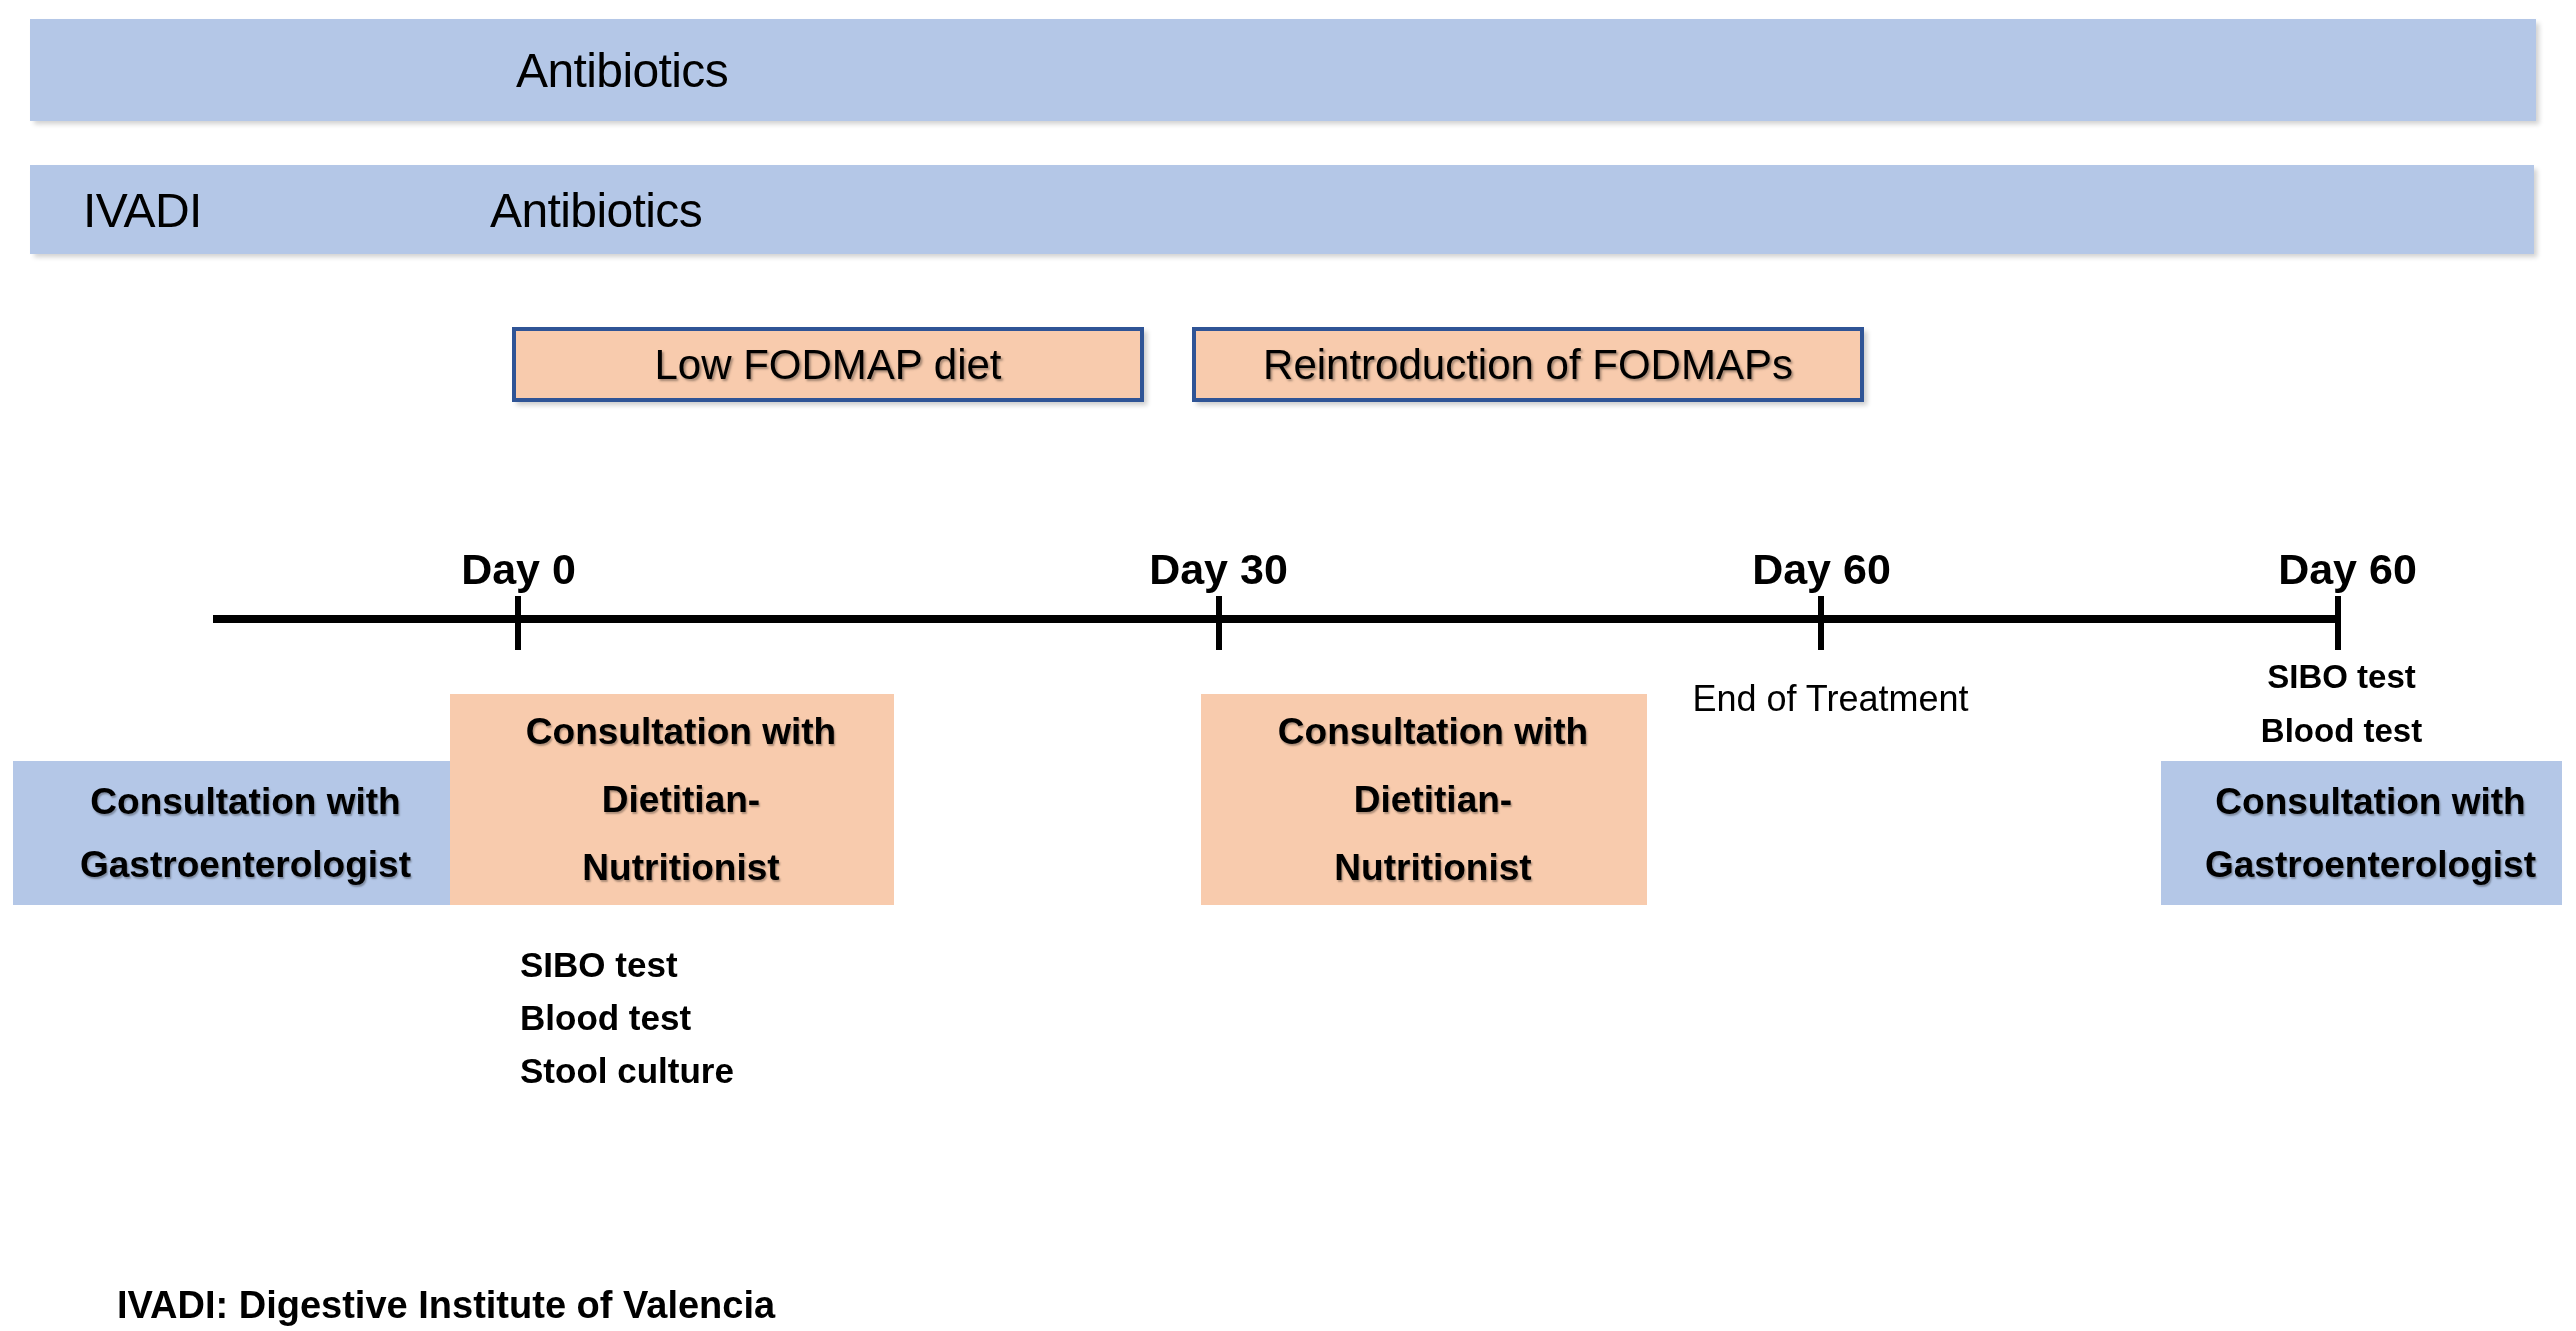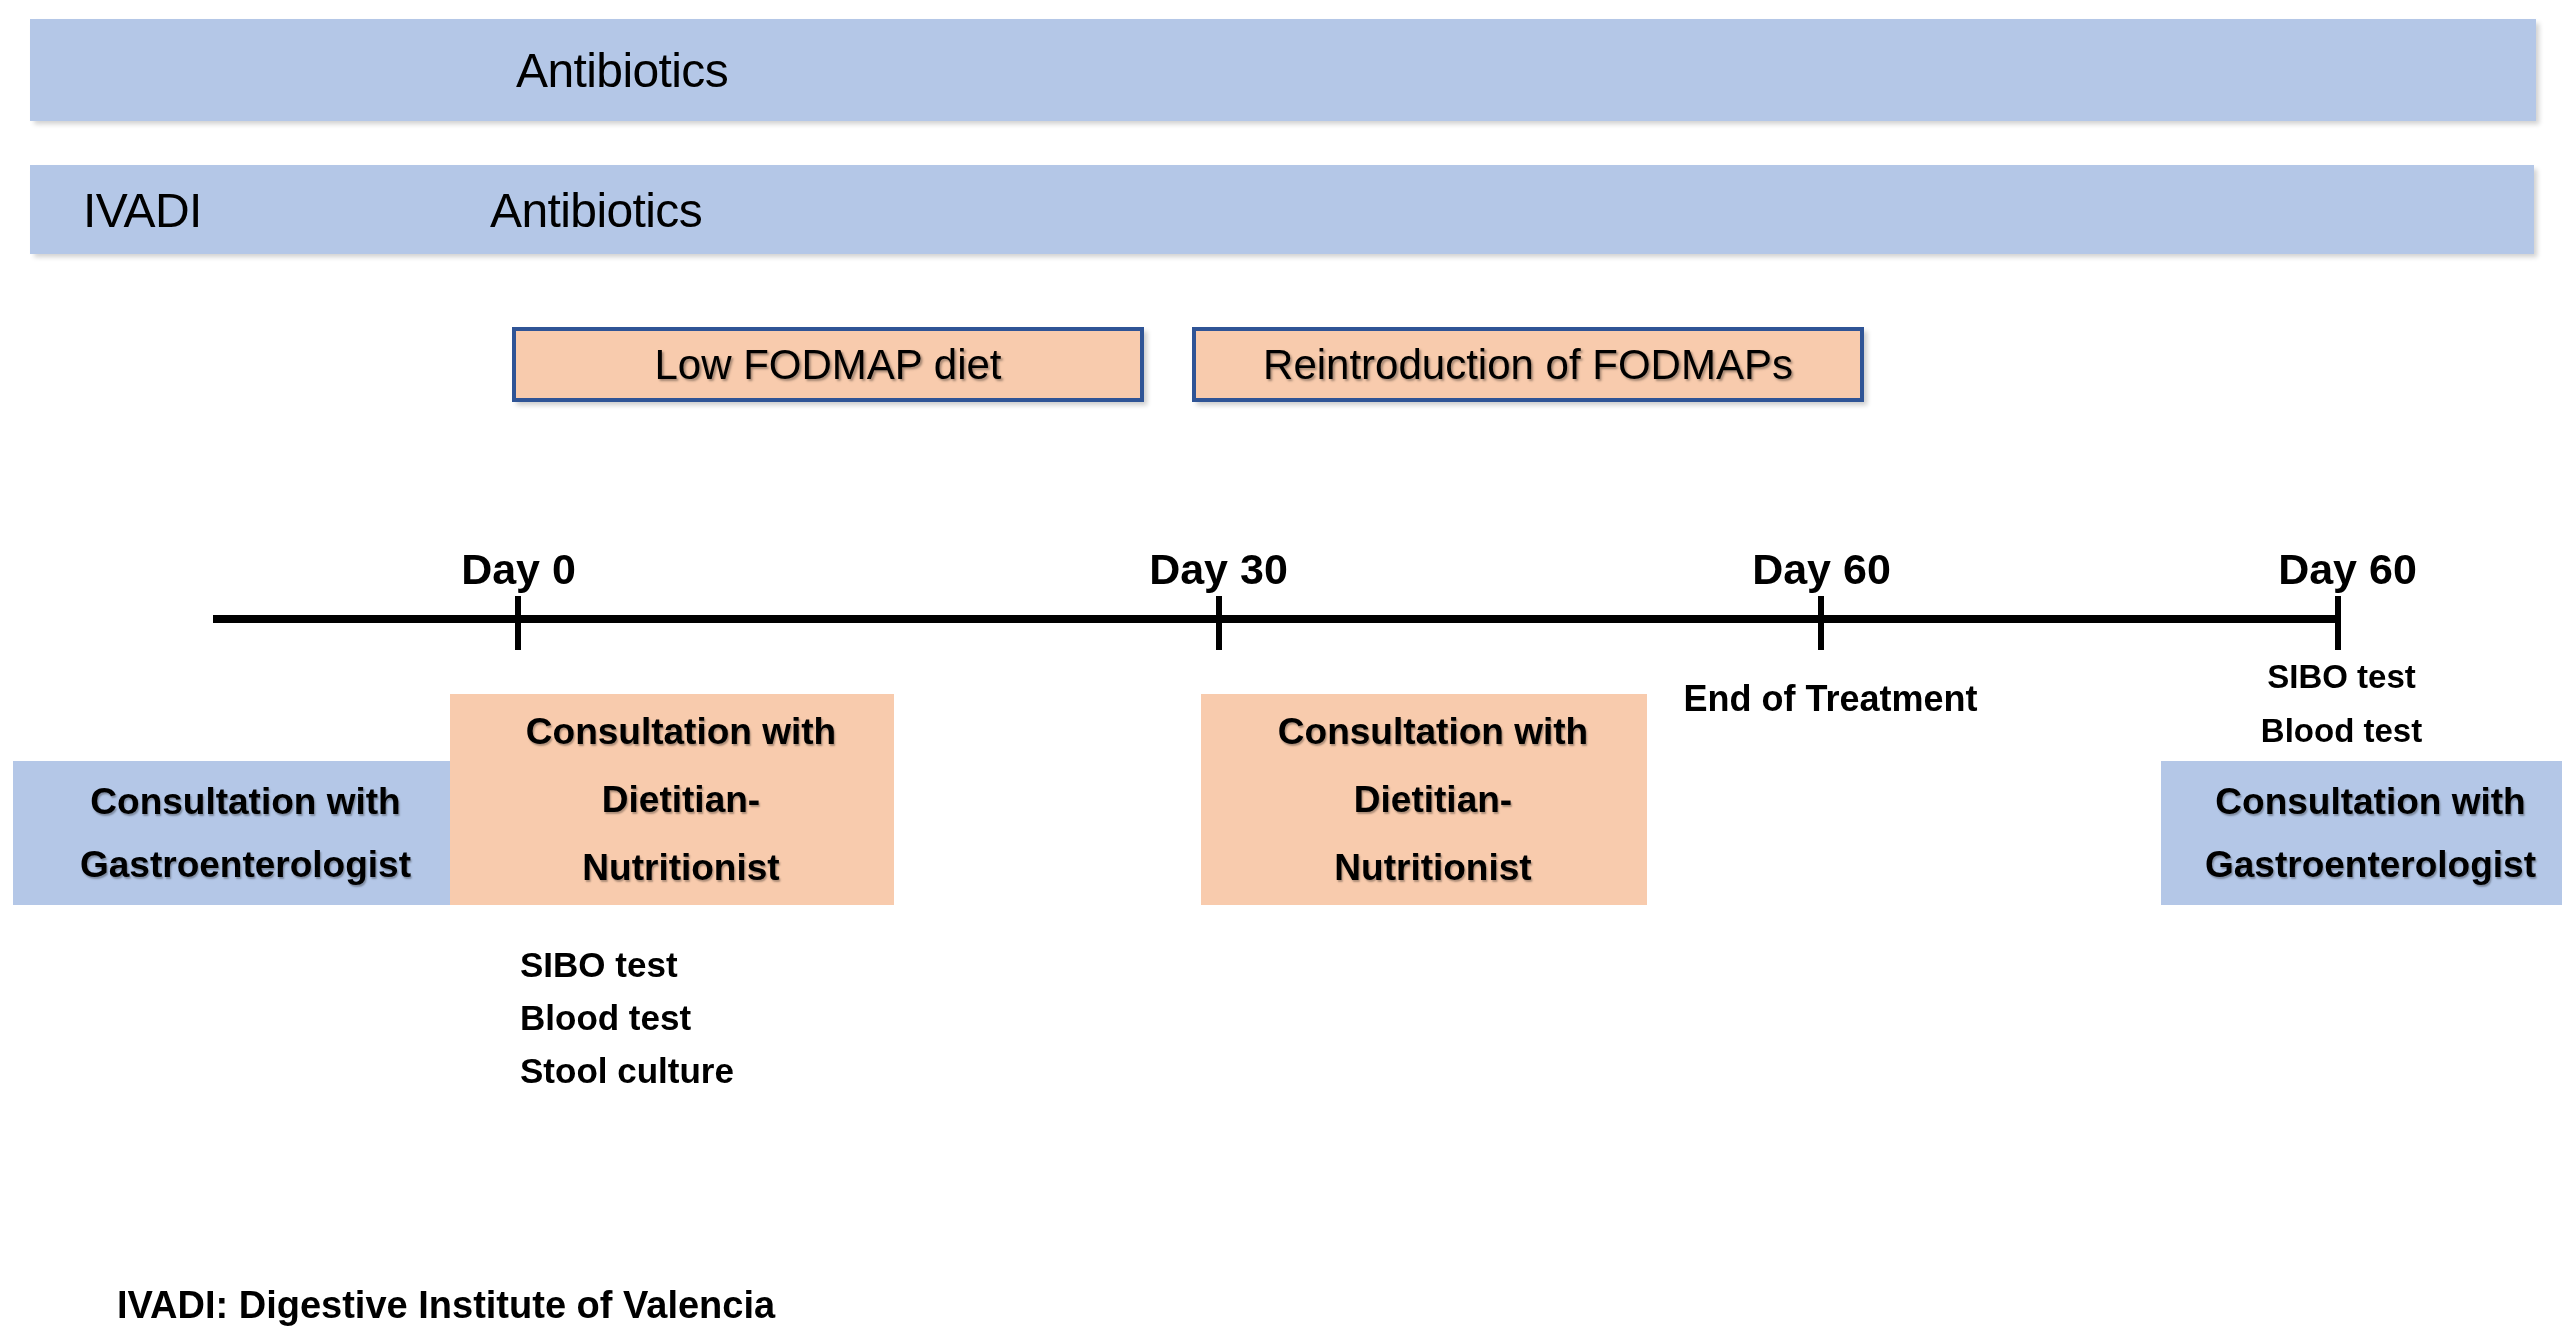--- a/index.html
+++ b/index.html
@@ -46,21 +46,21 @@
   .evt{
     display:flex;flex-direction:column;align-items:center;justify-content:center;
     font-weight:bold;text-align:center;
     font-size:37px;
     padding-left:18px;
   }
   .evt.blue{background:#B4C7E7;line-height:63px;}
   .evt.peach{background:#F8CBAD;line-height:68px;}
   .evt div{text-shadow:1.2px 1.8px 1.8px rgba(0,0,0,0.3);}
 
-  .note{font-weight:bold;font-size:36px;white-space:nowrap;}
+  .note{font-weight:normal;font-size:36px;white-space:nowrap;}
   .tests{font-weight:bold;font-size:35px;line-height:53px;white-space:nowrap;}
   .tests.center{text-align:center;line-height:54px;font-size:33px;}
 
   .footnote{font-weight:bold;font-size:38px;white-space:nowrap;}
 </style>
 </head>
 <body>
 
 <div class="page">
 

